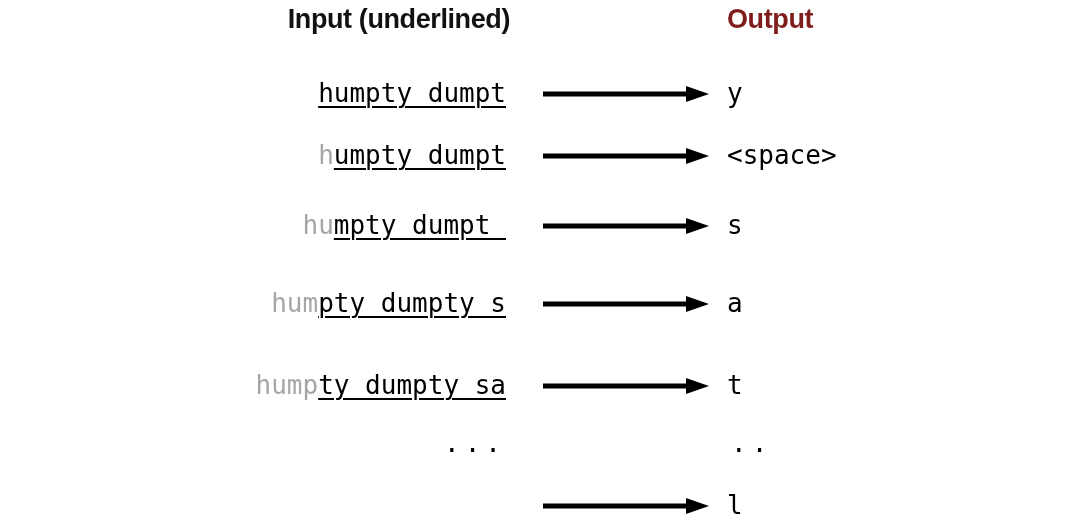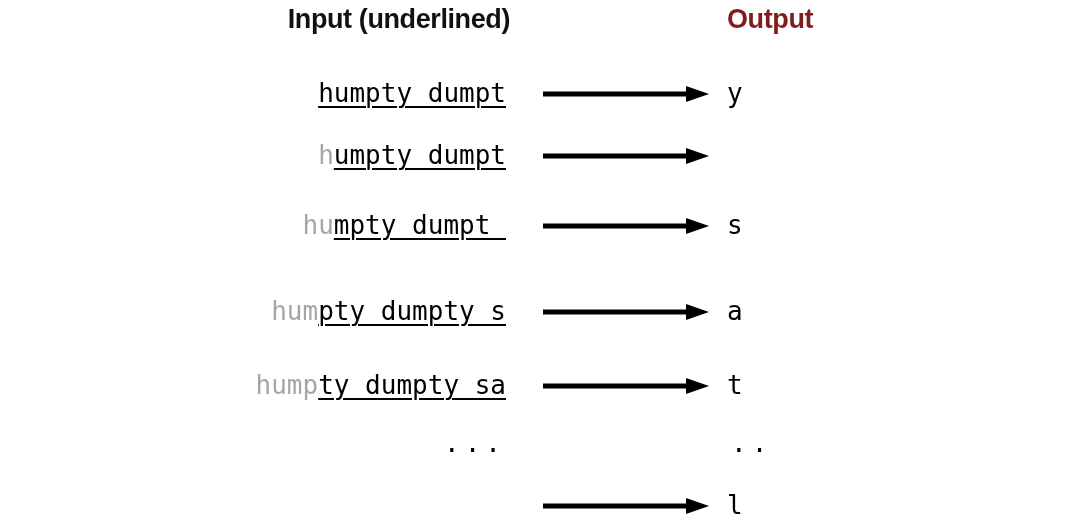--- a/index.html
+++ b/index.html
@@ -160,32 +160,33 @@
         <div class="output-cell">y</div>
       </div>
       <div class="row" style="top: 138px;">
         <div class="input-cell"><span class="ctx">h</span><span class="win">umpty dumpt</span></div>
         <div class="arrow">
           <svg width="166" height="20" viewBox="0 0 166 20">
             <line x1="0" y1="10" x2="148" y2="10" stroke="#000000" stroke-width="5"></line>
             <polygon points="143,2 166,10 143,18" fill="#000000"></polygon>
           </svg>
         </div>
+        <div class="output-cell">&lt;space&gt;</div>
       </div>
       <div class="row" style="top: 208px;">
         <div class="input-cell"><span class="ctx">hu</span><span class="win">mpty dumpt </span></div>
         <div class="arrow">
           <svg width="166" height="20" viewBox="0 0 166 20">
             <line x1="0" y1="10" x2="148" y2="10" stroke="#000000" stroke-width="5"></line>
             <polygon points="143,2 166,10 143,18" fill="#000000"></polygon>
           </svg>
         </div>
         <div class="output-cell">s</div>
       </div>
-      <div class="row" style="top: 294px; text-decoration: underline;">
+      <div class="row" style="top: 286px; text-decoration: underline;">
         <div class="input-cell"><span class="ctx">hum</span><span class="win">pty dumpty s</span></div>
         <div class="arrow">
           <svg width="166" height="20" viewBox="0 0 166 20">
             <line x1="0" y1="10" x2="148" y2="10" stroke="#000000" stroke-width="5"></line>
             <polygon points="143,2 166,10 143,18" fill="#000000"></polygon>
           </svg>
         </div>
         <div class="output-cell">a</div>
       </div>
       <div class="row" style="top: 368px; padding-left: 43px;">

